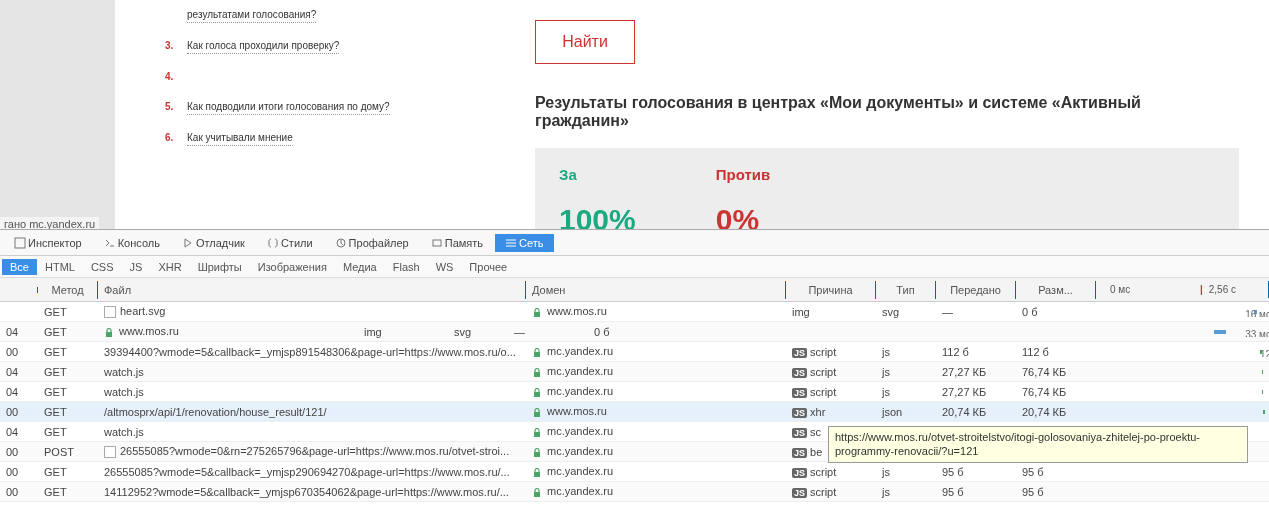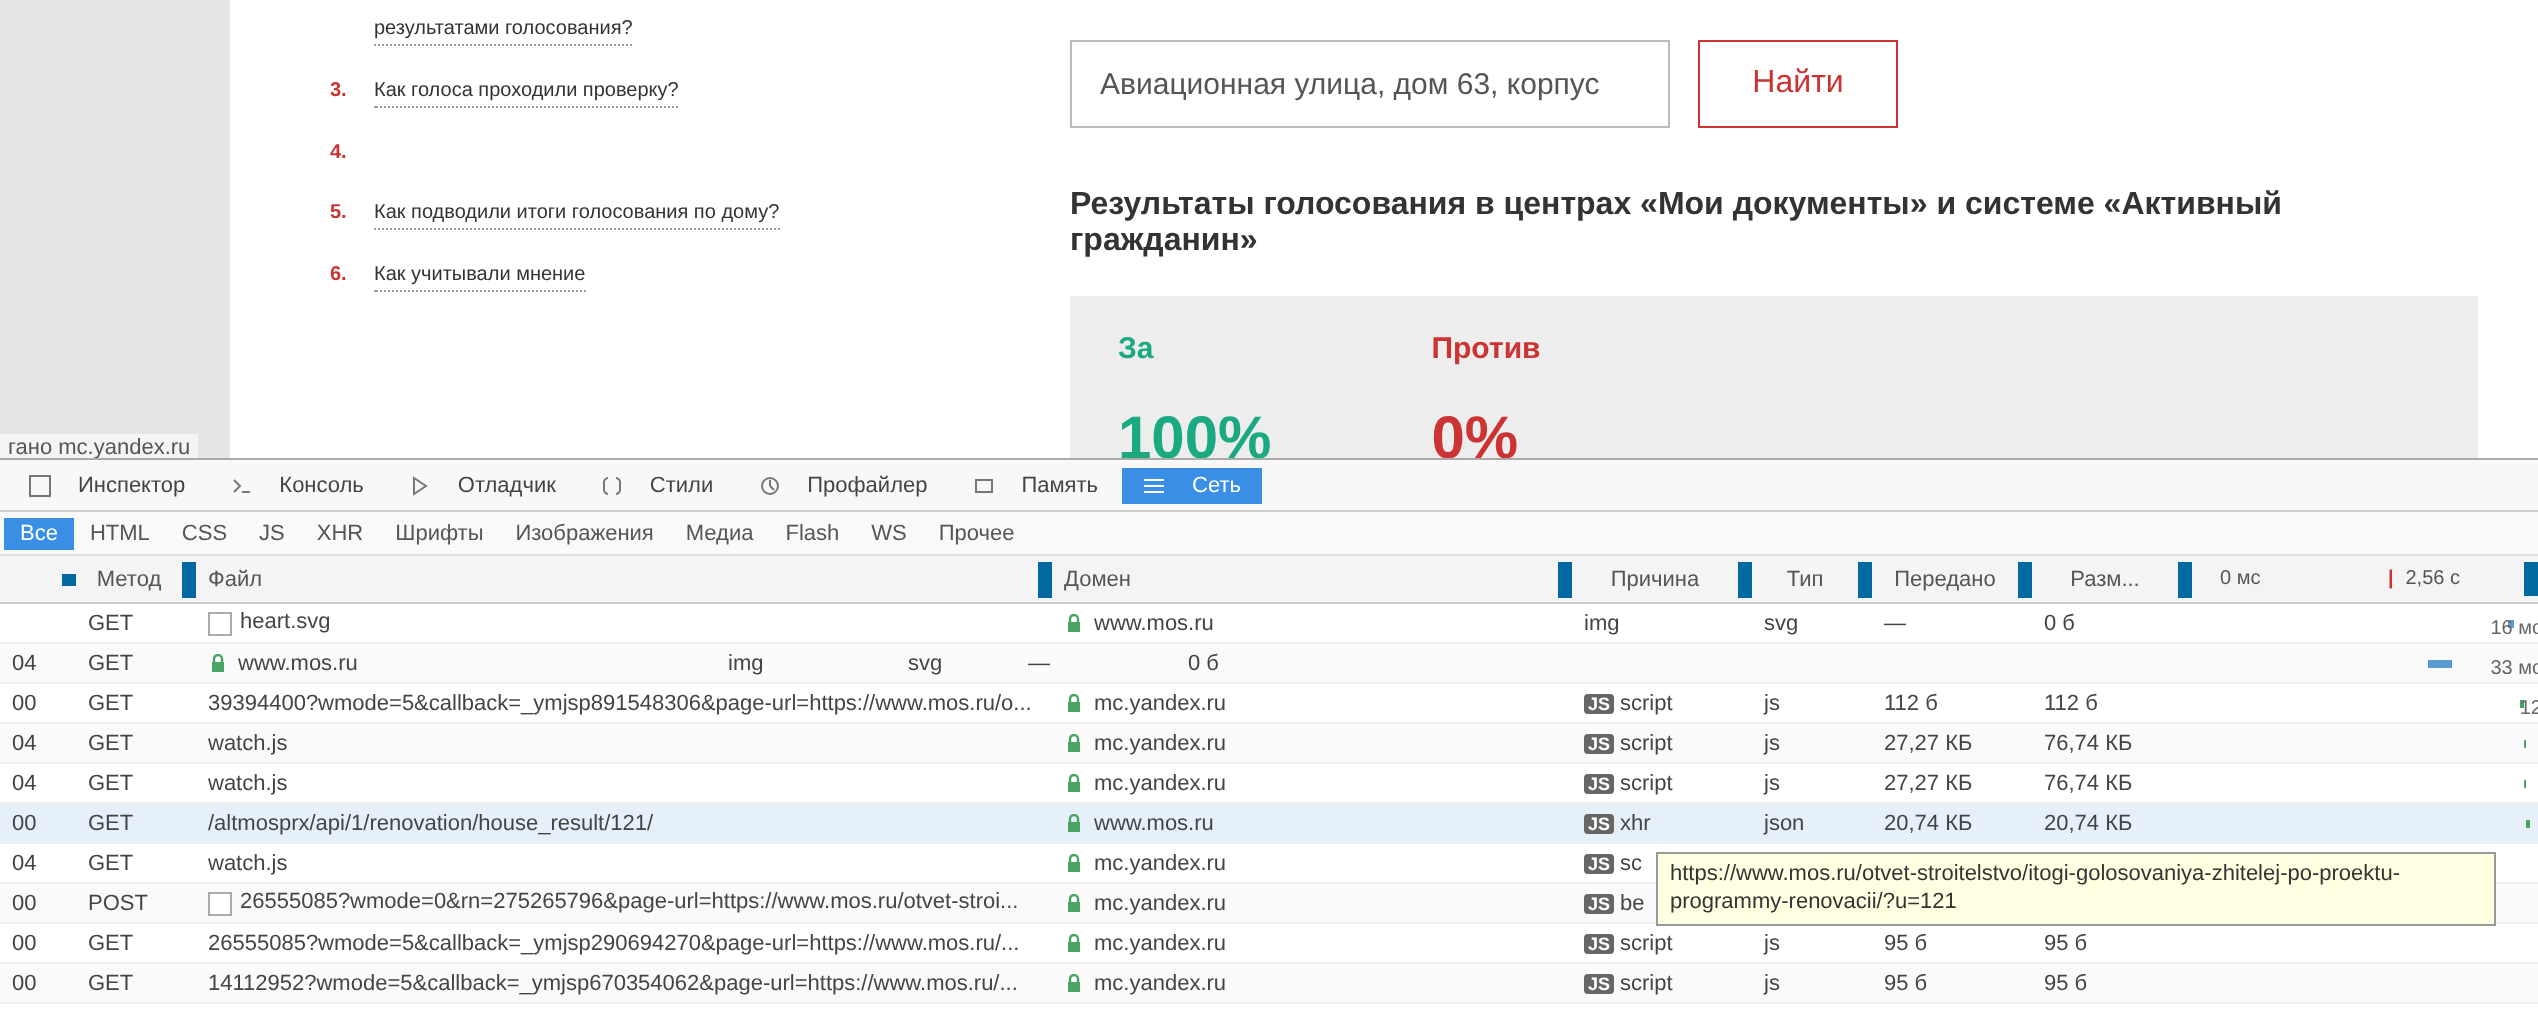--- a/index.html
+++ b/index.html
@@ -17,29 +17,29 @@
 .find-btn{width:100px;height:44px;border:1px solid #cc3333;background:#fff;color:#cc3333;font-size:16px;cursor:pointer}
 .results-title{font-size:16px;color:#333;font-weight:bold;margin-bottom:18px}
 .results-box{background:#ededed;padding:18px 24px;display:flex;gap:80px}
 .res-label{font-size:15px;font-weight:bold;margin-bottom:20px}
 .res-val{font-size:30px;font-weight:bold}
 .for .res-label,.for .res-val{color:#1aa980}
 .against .res-label,.against .res-val{color:#cc3333}
 .statusline{position:absolute;left:0;top:217px;font-size:11px;color:#555;background:#f4f4f4;padding:1px 4px}
 .devtools{position:absolute;left:0;top:229px;right:0;bottom:0;border-top:1px solid #aaa;background:#fff;font-size:11px;color:#333}
 .toolbar{height:26px;border-bottom:1px solid #ccc;display:flex;align-items:center;gap:2px;padding:0 4px;background:#f8f8f8}
-.tb-btn{display:flex;align-items:center;gap:13px;padding:3px 10px;cursor:pointer;color:#444}
+.tb-btn{display:flex;align-items:center;gap:2px;padding:3px 10px;cursor:pointer;color:#444}
 .tb-btn.active{background:#3a8ee6;color:#fff}
 .ico{width:12px;height:12px;display:inline-block}
 .filter-row{height:22px;border-bottom:1px solid #ddd;display:flex;align-items:center;padding:0 2px;background:#f9f9f9}
 .flt{padding:2px 8px;cursor:pointer;color:#555}
 .flt.active{background:#3a8ee6;color:#fff}
 .net-grid{position:absolute;left:0;right:0;top:48px;bottom:0;overflow:hidden}
 .grid-head{height:24px;border-bottom:1px solid #ccc;display:flex;background:#f4f4f4;align-items:center}
-.grid-head>div{border-right:7px solid #0369a1;padding:3px 6px;color:#555;text-align:center;overflow:hidden;white-space:nowrap}
+.grid-head>div{border-right:1px solid #0369a1;padding:3px 6px;color:#555;text-align:center;overflow:hidden;white-space:nowrap}
 .col-st{width:38px}.col-mth{width:60px}.col-file{width:428px;text-align:left!important}.col-dom{width:260px;text-align:left!important}.col-cause{width:90px}.col-type{width:60px}.col-trans{width:80px}.col-size{width:80px}.col-wf{flex:1;text-align:left!important}
 .grid-body .row{height:20px;display:flex;align-items:center;border-bottom:1px solid #eee}
 .grid-body .row>div{padding:2px 6px;overflow:hidden;white-space:nowrap;text-overflow:ellipsis;color:#444}
 .grid-body .row:nth-child(even){background:#fafafa}
 .grid-body .row.hl{background:#e6f0fb}
 .file-ico{width:12px;height:12px;border:1px solid #aaa;display:inline-block;margin-right:4px;vertical-align:middle;background:#fff}
 .lock{width:10px;height:10px;display:inline-block;margin-right:5px;vertical-align:middle}
 .lock svg{display:block}
 .js-badge{background:#666;color:#fff;font-size:9px;padding:0 2px;border-radius:2px;margin-right:3px;font-weight:bold}
 .wf-bar{height:6px;position:relative;margin-left:10px;width:100%}
@@ -70,21 +70,20 @@
         <span class="faq-num">5.</span>
         <span class="faq-text">Как подводили итоги голосования по дому?</span>
       </div>
       <div class="faq-item">
         <span class="faq-num">6.</span>
         <span class="faq-text">Как учитывали мнение</span>
       </div>
     </div>
   <div class="right-col">
     <div class="search-row">
-      <input class="search-input" placeholder="Авиационная улица, дом 63, корпус" style="">
       <button class="find-btn">Найти</button>
     </div>
     <div class="results-title">Результаты голосования в центрах «Мои документы» и системе «Активный гражданин»</div>
     <div class="results-box">
       <div class="for">
         <div class="res-label">За</div>
         <div class="res-val">100%</div>
       </div>
       <div class="against">
         <div class="res-label">Против</div>

